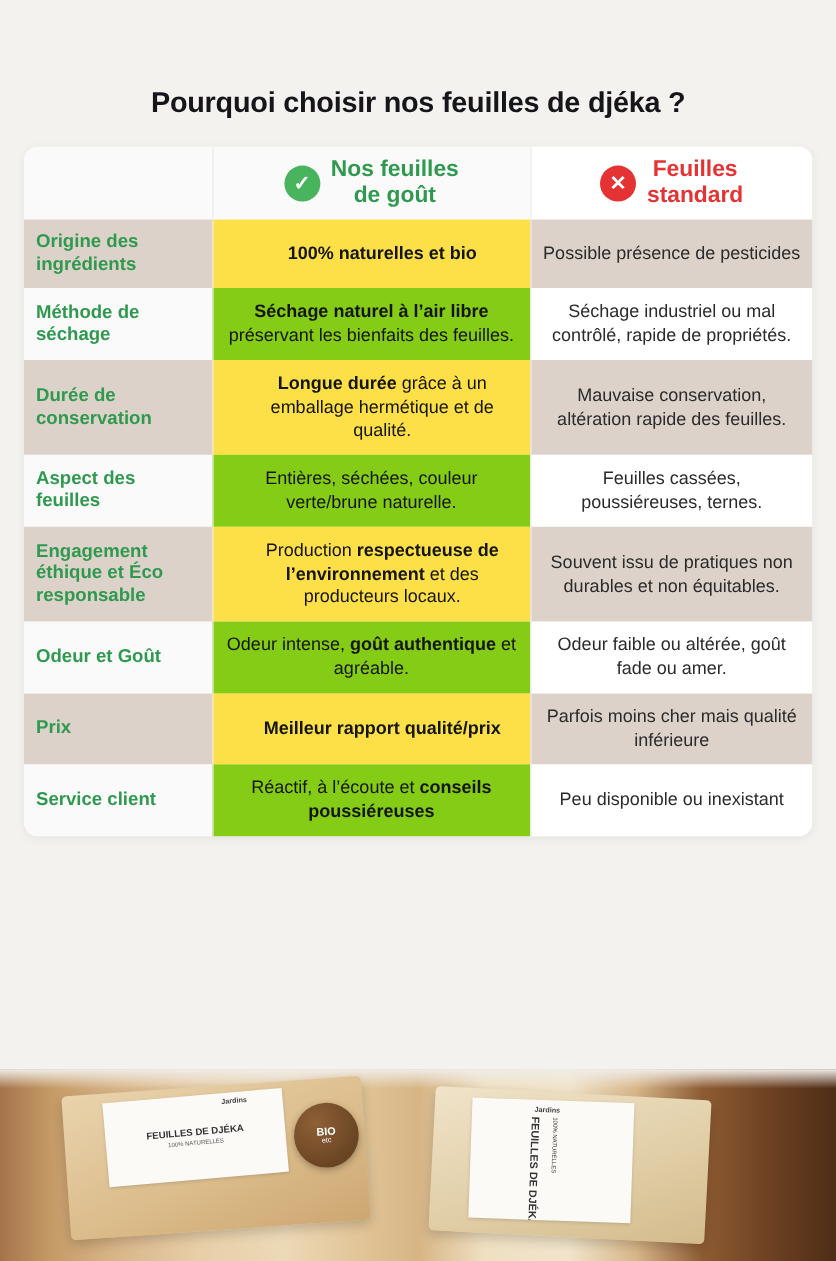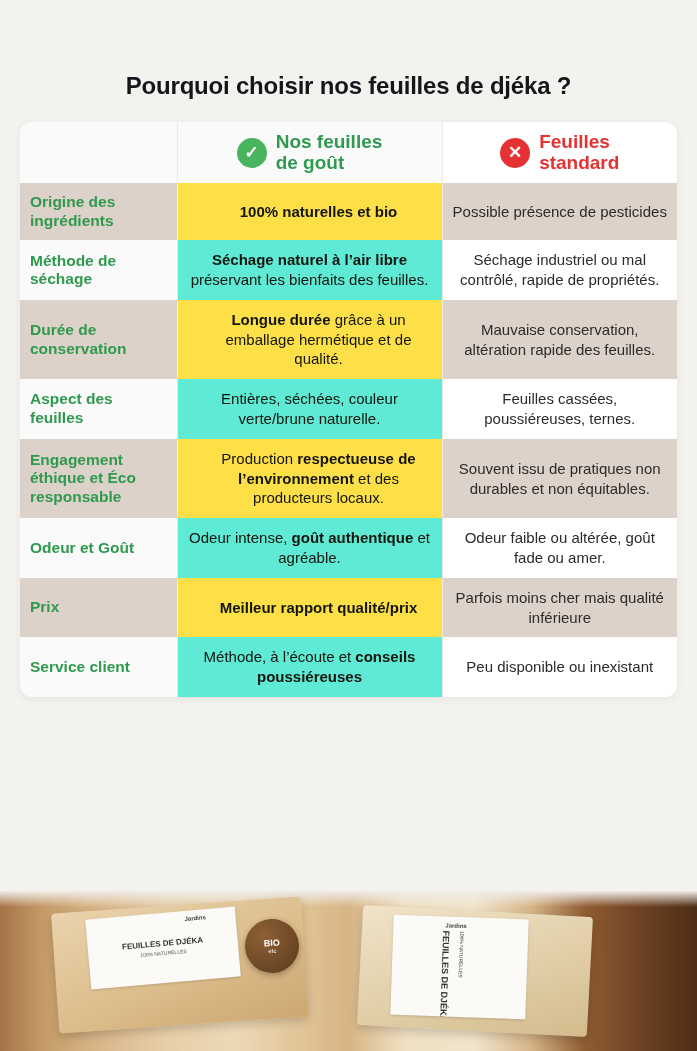--- a/index.html
+++ b/index.html
@@ -172,21 +172,21 @@
   .hdr-inner {
     display: flex;
     align-items: center;
     justify-content: center;
     gap: 9px;
   }
   .hdr-text {
     font-size: 19px;
     font-weight: bold;
     line-height: 1.08;
-    text-align: left;
+    text-align: center;
   }
   .hdr-ours .hdr-text { color: #2f9a4f; }
   .hdr-std .hdr-text { color: #e53232; }
 
   .badge-check, .badge-cross {
     width: 30px;
     height: 30px;
     border-radius: 50%;
     flex: 0 0 auto;
     display: flex;
@@ -215,21 +215,21 @@
     line-height: 1.32;
     color: #1c1c1c;
   }
   td.ours { color: #15150f; }
   td.std  { color: #2b2b2b; }
 
   tr.row-a td.lbl  { background: #ddd2ca; margin-left: 48px; }
   tr.row-a td.ours { background: #fde047; padding-left: 28px; }
   tr.row-a td.std  { background: #ddd2ca; }
   tr.row-b td.lbl  { background: #fbfafa; }
-  tr.row-b td.ours { background: #5eead4; }
+  tr.row-b td.ours { background: #84cc16; }
   tr.row-b td.std  { background: #ffffff; }
 
   
   td.ours, th.hdr-ours { border-left: 1px solid #efe9e4; border-right: 1px solid #efe9e4; }
 
   b.em { font-weight: bold; }
 </style>
 </head>
 <body>
 
@@ -318,18 +318,18 @@
           <td class="ours"><span>Odeur intense, </span><b class="em">goût authentique </b><span>et agréable.</span></td>
           <td class="std"><span>Odeur faible ou altérée, goût fade ou amer.</span></td>
         </tr>
         <tr class="row-a">
           <td class="lbl">Prix</td>
           <td class="ours"><b class="em">Meilleur rapport qualité/prix</b></td>
           <td class="std"><span>Parfois moins cher mais qualité inférieure</span></td>
         </tr>
         <tr class="row-b">
           <td class="lbl">Service client</td>
-          <td class="ours"><span>Méthode, à l’écoute et </span><b class="em">conseils poussiéreuses</b></td>
+          <td class="ours"><span>Réactif, à l’écoute et </span><b class="em">conseils poussiéreuses</b></td>
           <td class="std"><span>Peu disponible ou inexistant</span></td>
         </tr>
       </tbody>
   </table>
 </div>
 
 </body></html>

